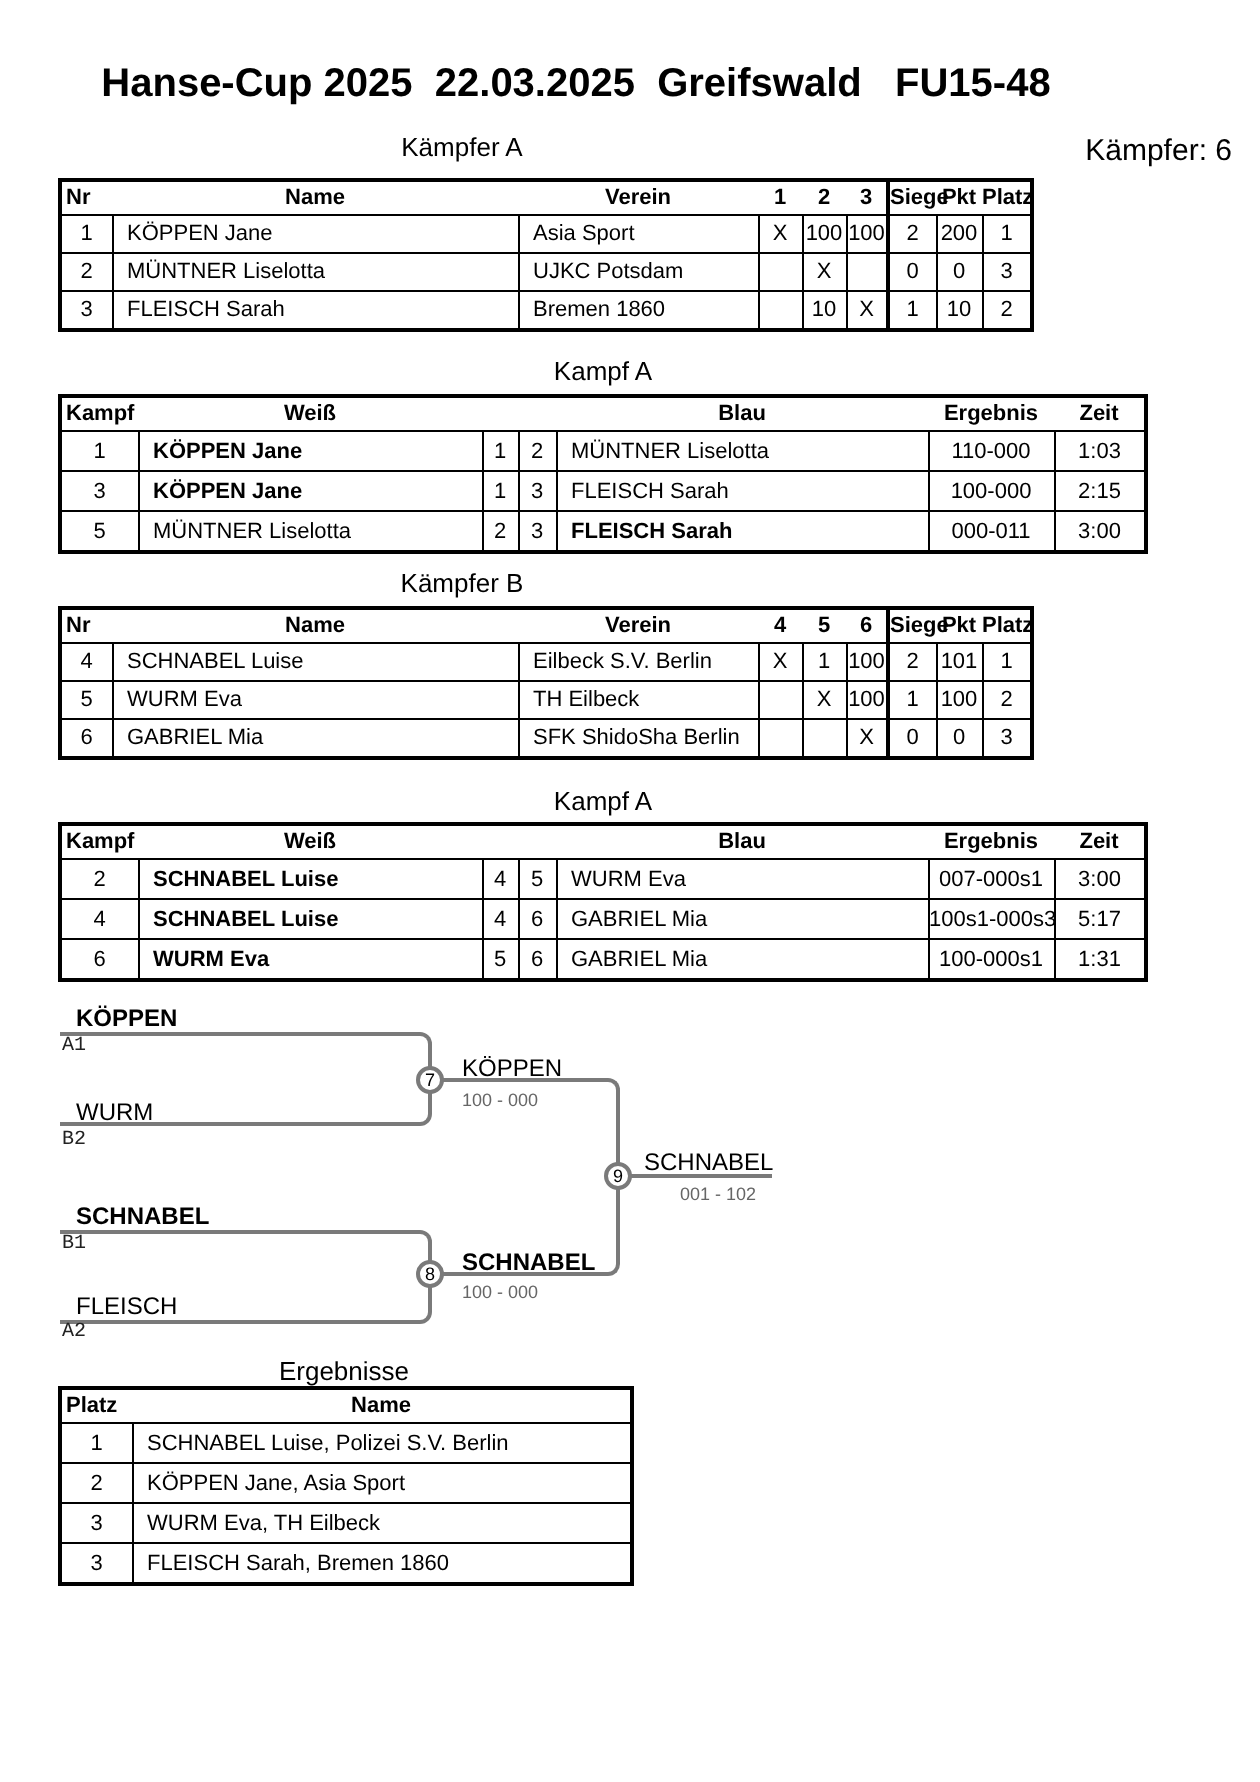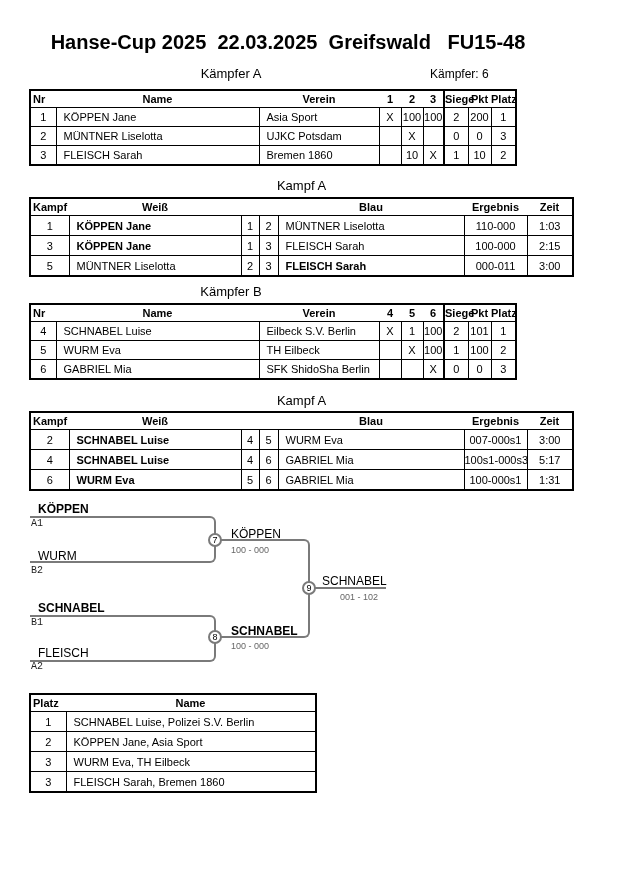--- a/index.html
+++ b/index.html
@@ -1,21 +1,21 @@
 <!DOCTYPE html>
 <html><head>
 <meta charset="utf-8">
 <style>
   html,body{margin:0;padding:0;background:#fff;}
   .page{position:relative;width:630px;height:891px;background:#fff;color:#000;
         font-family:"Liberation Sans",sans-serif;overflow:hidden;}
   .abs{position:absolute;}
   .title{top:31px;left:0;width:576px;text-align:center;font-size:20px;font-weight:bold;white-space:pre;}
   .sec{font-size:13px;font-weight:normal;text-align:center;}
-  .fighters{top:67px;left:430px;width:186px;text-align:left;font-size:12px;}
+  .fighters{top:67px;left:430px;width:186px;text-align:right;font-size:15px;}
   table{position:absolute;border-collapse:collapse;table-layout:fixed;border:2px solid #000;
         font-size:11px;background:#fff;}
   th,td{padding:0;white-space:nowrap;overflow:visible;}
   thead th{border:none;border-bottom:1px solid #000;font-weight:bold;height:16px;text-align:center;}
   tbody td{border:1px solid #000;height:18px;text-align:center;}
   .kampftable tbody td{height:19px;}
   .al{text-align:left;}
   .pl{padding-left:7px;}
   .thick{border-left:2px solid #000 !important;}
   .bd{font-weight:bold;}
@@ -303,20 +303,21 @@
 
     <div class="circle" style="left:208px;top:630px;">8</div>
     <div class="win-name bd" style="left:231px;top:624px;">SCHNABEL</div>
     <div class="score" style="left:231px;top:641px;">100 - 000</div>
 
     <div class="circle" style="left:302px;top:581px;">9</div>
     <div class="win-name" style="left:322px;top:574px;">SCHNABEL</div>
     <div class="score" style="left:340px;top:592px;">001 - 102</div>
   </div>
 
+  <div class="abs sec" style="top:678px;left:29px;width:286px;">Ergebnisse</div>
 
   <table class="kampftable" style="left:29px;top:693px;width:286px;">
     <colgroup>
         <col style="width:36px">
         <col style="width:250px">
       </colgroup>
     <thead>
         <tr>
       <th class="al" style="padding-left:2px">Platz</th>
       <th>Name</th>

